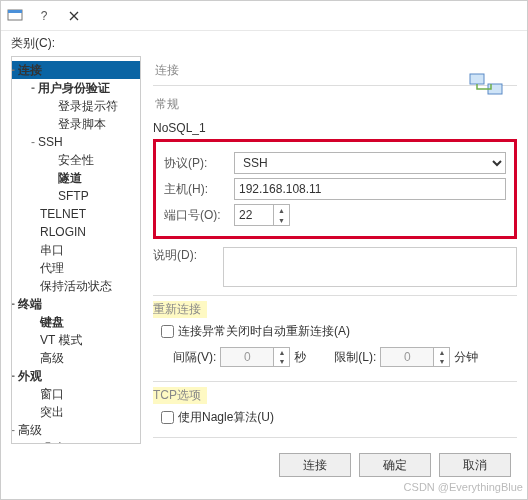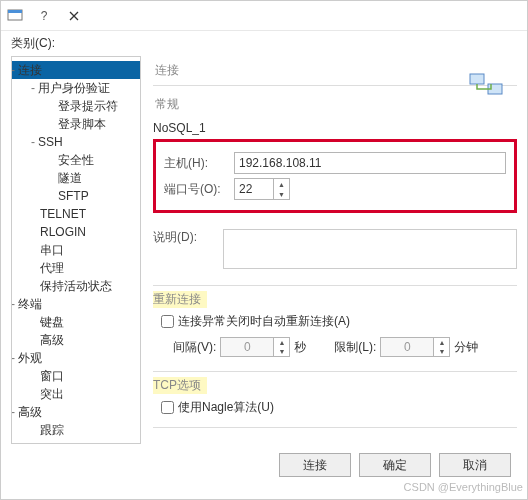--- a/index.html
+++ b/index.html
@@ -8,36 +8,36 @@
 .titlebar .icon{width:16px;height:16px;margin-right:6px}
 .titlebar .title{flex:1}
 .titlebar .winbtn{width:30px;height:30px;display:flex;align-items:center;justify-content:center;color:#555}
 .cat-label{padding:4px 10px 2px 10px}
 .main{display:flex;height:390px}
 .tree{width:130px;border:1px solid #ccc;margin:2px 4px 0 10px;overflow:auto;padding:4px 0;background:#fff}
 .tree .itm{padding:1px 4px 1px 6px;white-space:nowrap;line-height:16px}
 .tree .d0{padding-left:8px}
 .tree .d1{padding-left:28px}
 .tree .d2{padding-left:46px}
-.tree .bold{font-weight:400}
+.tree .bold{font-weight:700}
 .tree .sel{background:#0a64a4;color:#fff}
 .tree .tw{color:#777;display:inline-block;width:10px;margin-left:-12px;text-align:center}
 .right{flex:1;padding:4px 10px 0 8px;overflow:hidden}
 .section-title{color:#888;padding:4px 0 4px 2px}
 hr{border:none;border-top:1px solid #ddd;margin:2px 0 6px 0}
 .row{display:flex;align-items:center;margin:4px 0}
 .lbl{width:70px;color:#555}
 .fld{flex:1}
 .fld input[type=text],.fld select{width:100%;height:22px;border:1px solid #b5b5b5;padding:0 4px;background:#fff}
 .fld .num{display:flex;align-items:center}
 .fld .num input{width:40px}
 .spin{width:16px;height:22px;border:1px solid #b5b5b5;border-left:none;display:flex;flex-direction:column}
 .spin div{flex:1;display:flex;align-items:center;justify-content:center;font-size:7px;color:#555}
 .redbox{border:3px solid #d4002a;padding:6px 8px;margin:4px 0 8px 0}
-.desc-row{display:flex;margin:16px 0}
+.desc-row{display:flex;margin:8px 0}
 .desc-row textarea{flex:1;height:40px;border:1px solid #ccc;resize:none}
 .inline label{margin-right:14px;display:inline-flex;align-items:center}
 .inline input{margin-right:4px}
 .numsmall{width:54px;height:20px;border:1px solid #b5b5b5;text-align:center;background:#f7f7f7;color:#999}
 .subrow{display:flex;align-items:center;padding:4px 0 6px 16px}
 .subrow .gap{display:flex;align-items:center;margin-right:20px}
 .subrow .gap span{margin:0 4px}
 .pcicon{position:absolute;right:24px;top:70px;width:34px;height:30px}
 .footer{position:absolute;bottom:22px;right:16px;display:flex}
 .footer button{width:72px;height:24px;margin-left:8px;background:#efefef;border:1px solid #adadad}
@@ -73,20 +73,21 @@
       <div class="itm d2"><span>安全性</span></div>
       <div class="itm d2 bold"><span>隧道</span></div>
       <div class="itm d2"><span>SFTP</span></div>
       <div class="itm d1"><span>TELNET</span></div>
       <div class="itm d1"><span>RLOGIN</span></div>
       <div class="itm d1"><span>串口</span></div>
       <div class="itm d1"><span>代理</span></div>
       <div class="itm d1"><span>保持活动状态</span></div>
       <div class="itm d0 bold"><span class="tw">-</span><span>终端</span></div>
       <div class="itm d1 bold"><span>键盘</span></div>
+      <div class="itm d1"><span>VT 模式</span></div>
       <div class="itm d1"><span>高级</span></div>
       <div class="itm d0 bold"><span class="tw">-</span><span>外观</span></div>
       <div class="itm d1"><span>窗口</span></div>
       <div class="itm d1"><span>突出</span></div>
       <div class="itm d0"><span class="tw">-</span><span>高级</span></div>
       <div class="itm d1"><span>跟踪</span></div>
     </div>
 
   <div class="right">
     <div class="section-title">连接</div>
@@ -98,20 +99,24 @@
       <path d="M8 13 v5 h14 v-5" fill="none" stroke="#6fae4b" stroke-width="1.5"></path>
     </svg>
 
     <div class="section-title">常规</div>
 
     <div class="row">
       <div class="fld" style="flex:0 0 150px">NoSQL_1</div>
     </div>
 
     <div class="redbox">
+      <div class="row">
+        <div class="lbl">协议(P):</div>
+        <div class="fld"><select><option>SSH</option></select></div>
+      </div>
       <div class="row">
         <div class="lbl">主机(H):</div>
         <div class="fld"><input type="text" value="192.168.108.11" style=""></div>
       </div>
       <div class="row">
         <div class="lbl">端口号(O):</div>
         <div class="fld">
             <div class="num">
           <input type="text" value="22" style="">
           <div class="spin">

